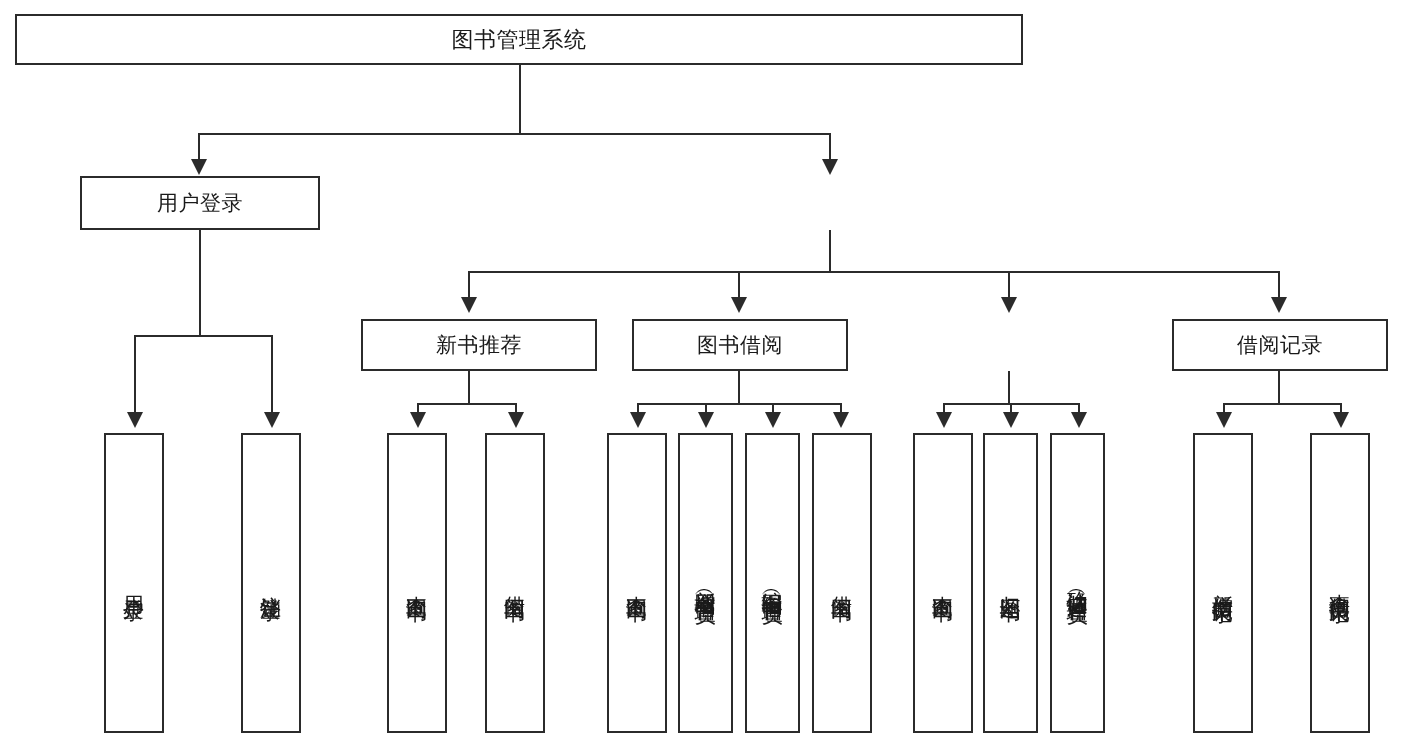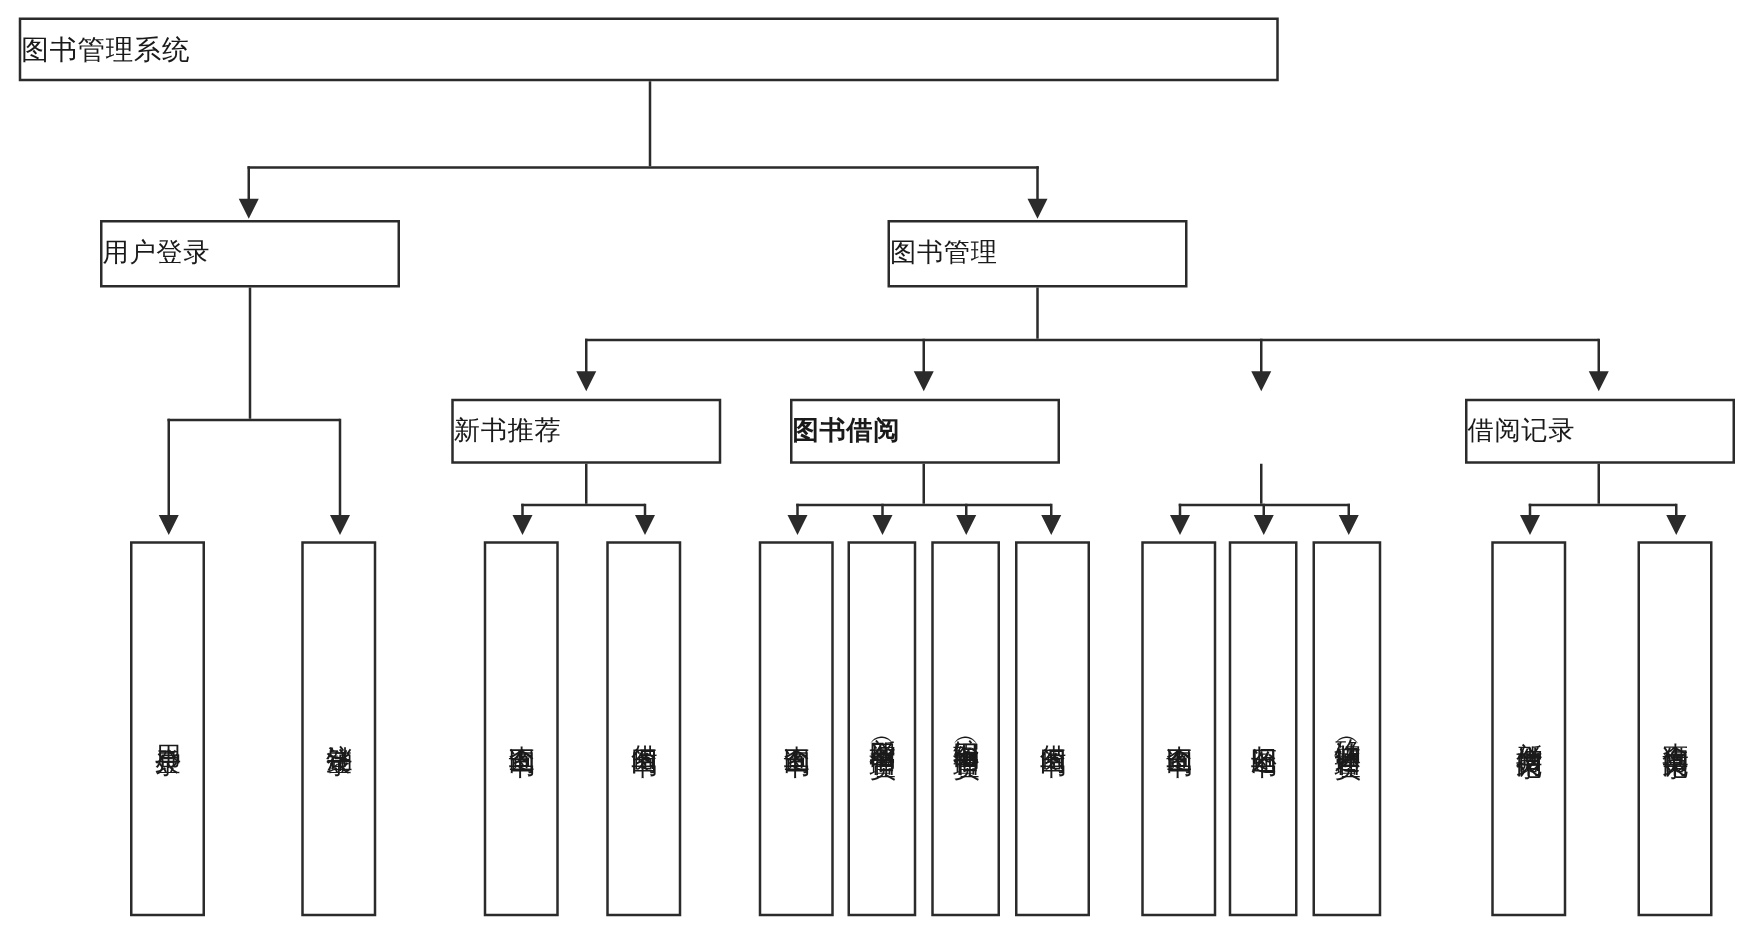--- a/index.html
+++ b/index.html
@@ -17,20 +17,21 @@
     overflow: hidden;
   }
   
   .node {
     position: absolute;
     box-sizing: border-box;
     background: #ffffff;
     border: 2px solid #2b2b2b;
     display: flex;
     align-items: center;
+    justify-content: center;
     color: #1a1a1a;
   }
   .node-label {
     display: block;
     text-align: center;
     line-height: 1.06;
     white-space: nowrap;
   }
   
   .node.horiz .node-label {
@@ -97,47 +98,44 @@
 
   <div class="hline" style="left:198px; top:133px; width:633px;"></div>
 
   <div class="vline" style="left:198px; top:133px; height:30px;"></div>
   <div class="arrow" style="left:191px; top:159px;"></div>
   <div class="vline" style="left:829px; top:133px; height:30px;"></div>
   <div class="arrow" style="left:822px; top:159px;"></div>
 
   <div class="node horiz" style="left:80px; top:176px; width:240px; height:54px;">
     <span class="node-label">用户登录</span>
-  </div>
-  <div class="node horiz" style="left:710px; top:176px; width:240px; height:54px;">
-    <span class="node-label">图书管理</span>
   </div>
 
   <div class="vline" style="left:199px; top:230px; height:105px;"></div>
   <div class="hline" style="left:134px; top:335px; width:138px;"></div>
   <div class="vline" style="left:134px; top:335px; height:82px;"></div>
   <div class="arrow" style="left:127px; top:412px;"></div>
   <div class="vline" style="left:271px; top:335px; height:82px;"></div>
   <div class="arrow" style="left:264px; top:412px;"></div>
 
   <div class="vline" style="left:829px; top:230px; height:41px;"></div>
   <div class="hline" style="left:468px; top:271px; width:811px;"></div>
   <div class="vline" style="left:468px; top:271px; height:30px;"></div>
   <div class="arrow" style="left:461px; top:297px;"></div>
   <div class="vline" style="left:738px; top:271px; height:30px;"></div>
   <div class="arrow" style="left:731px; top:297px;"></div>
   <div class="vline" style="left:1008px; top:271px; height:30px;"></div>
   <div class="arrow" style="left:1001px; top:297px;"></div>
   <div class="vline" style="left:1278px; top:271px; height:30px;"></div>
   <div class="arrow" style="left:1271px; top:297px;"></div>
 
-  <div class="node horiz" style="left:361px; top:319px; width:216px; height:52px;">
+  <div class="node horiz" style="left:361px; top:319px; width:236px; height:52px;">
     <span class="node-label">新书推荐</span>
   </div>
-  <div class="node horiz" style="left:632px; top:319px; width:216px; height:52px;font-weight:bold;">
+  <div class="node horiz" style="left:632px; top:319px; width:216px; height:52px;">
     <span class="node-label">图书借阅</span>
   </div>
   <div class="node horiz" style="left:1172px; top:319px; width:216px; height:52px;">
     <span class="node-label">借阅记录</span>
   </div>
 
   <div class="vline" style="left:468px; top:371px; height:32px;"></div>
   <div class="hline" style="left:417px; top:403px; width:99px;"></div>
   <div class="vline" style="left:417px; top:403px; height:14px;"></div>
   <div class="arrow" style="left:410px; top:412px;"></div>

